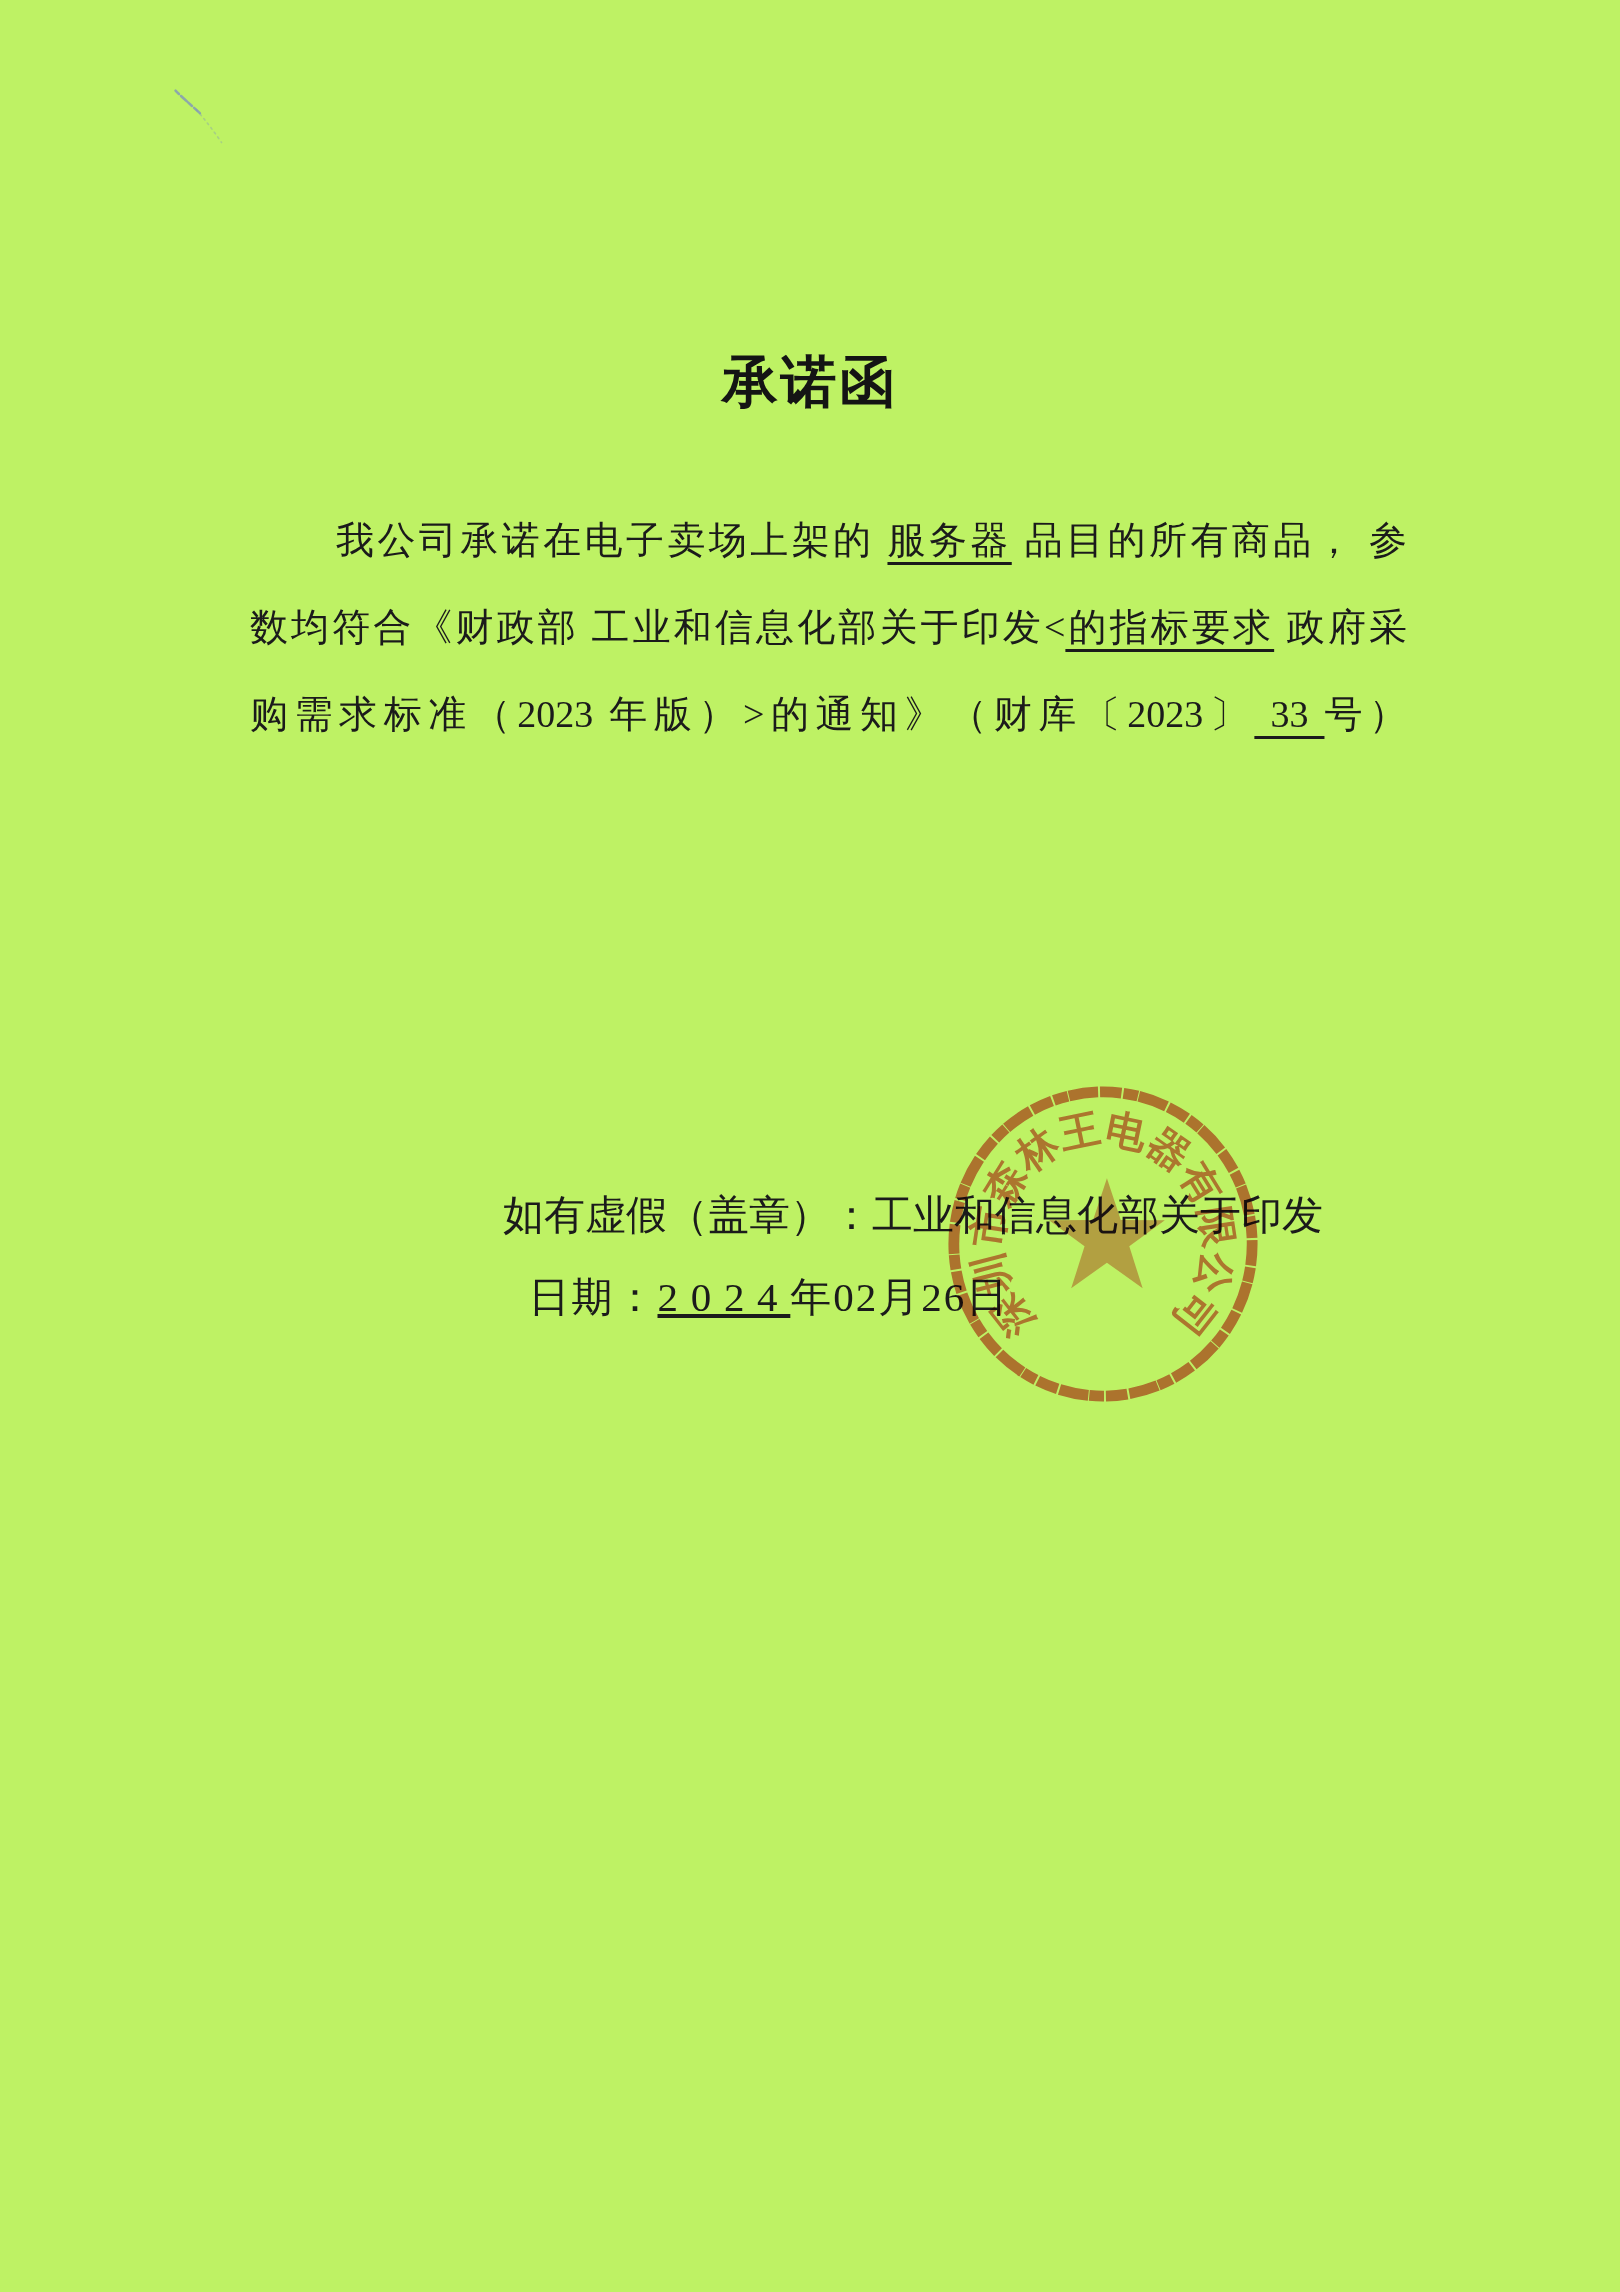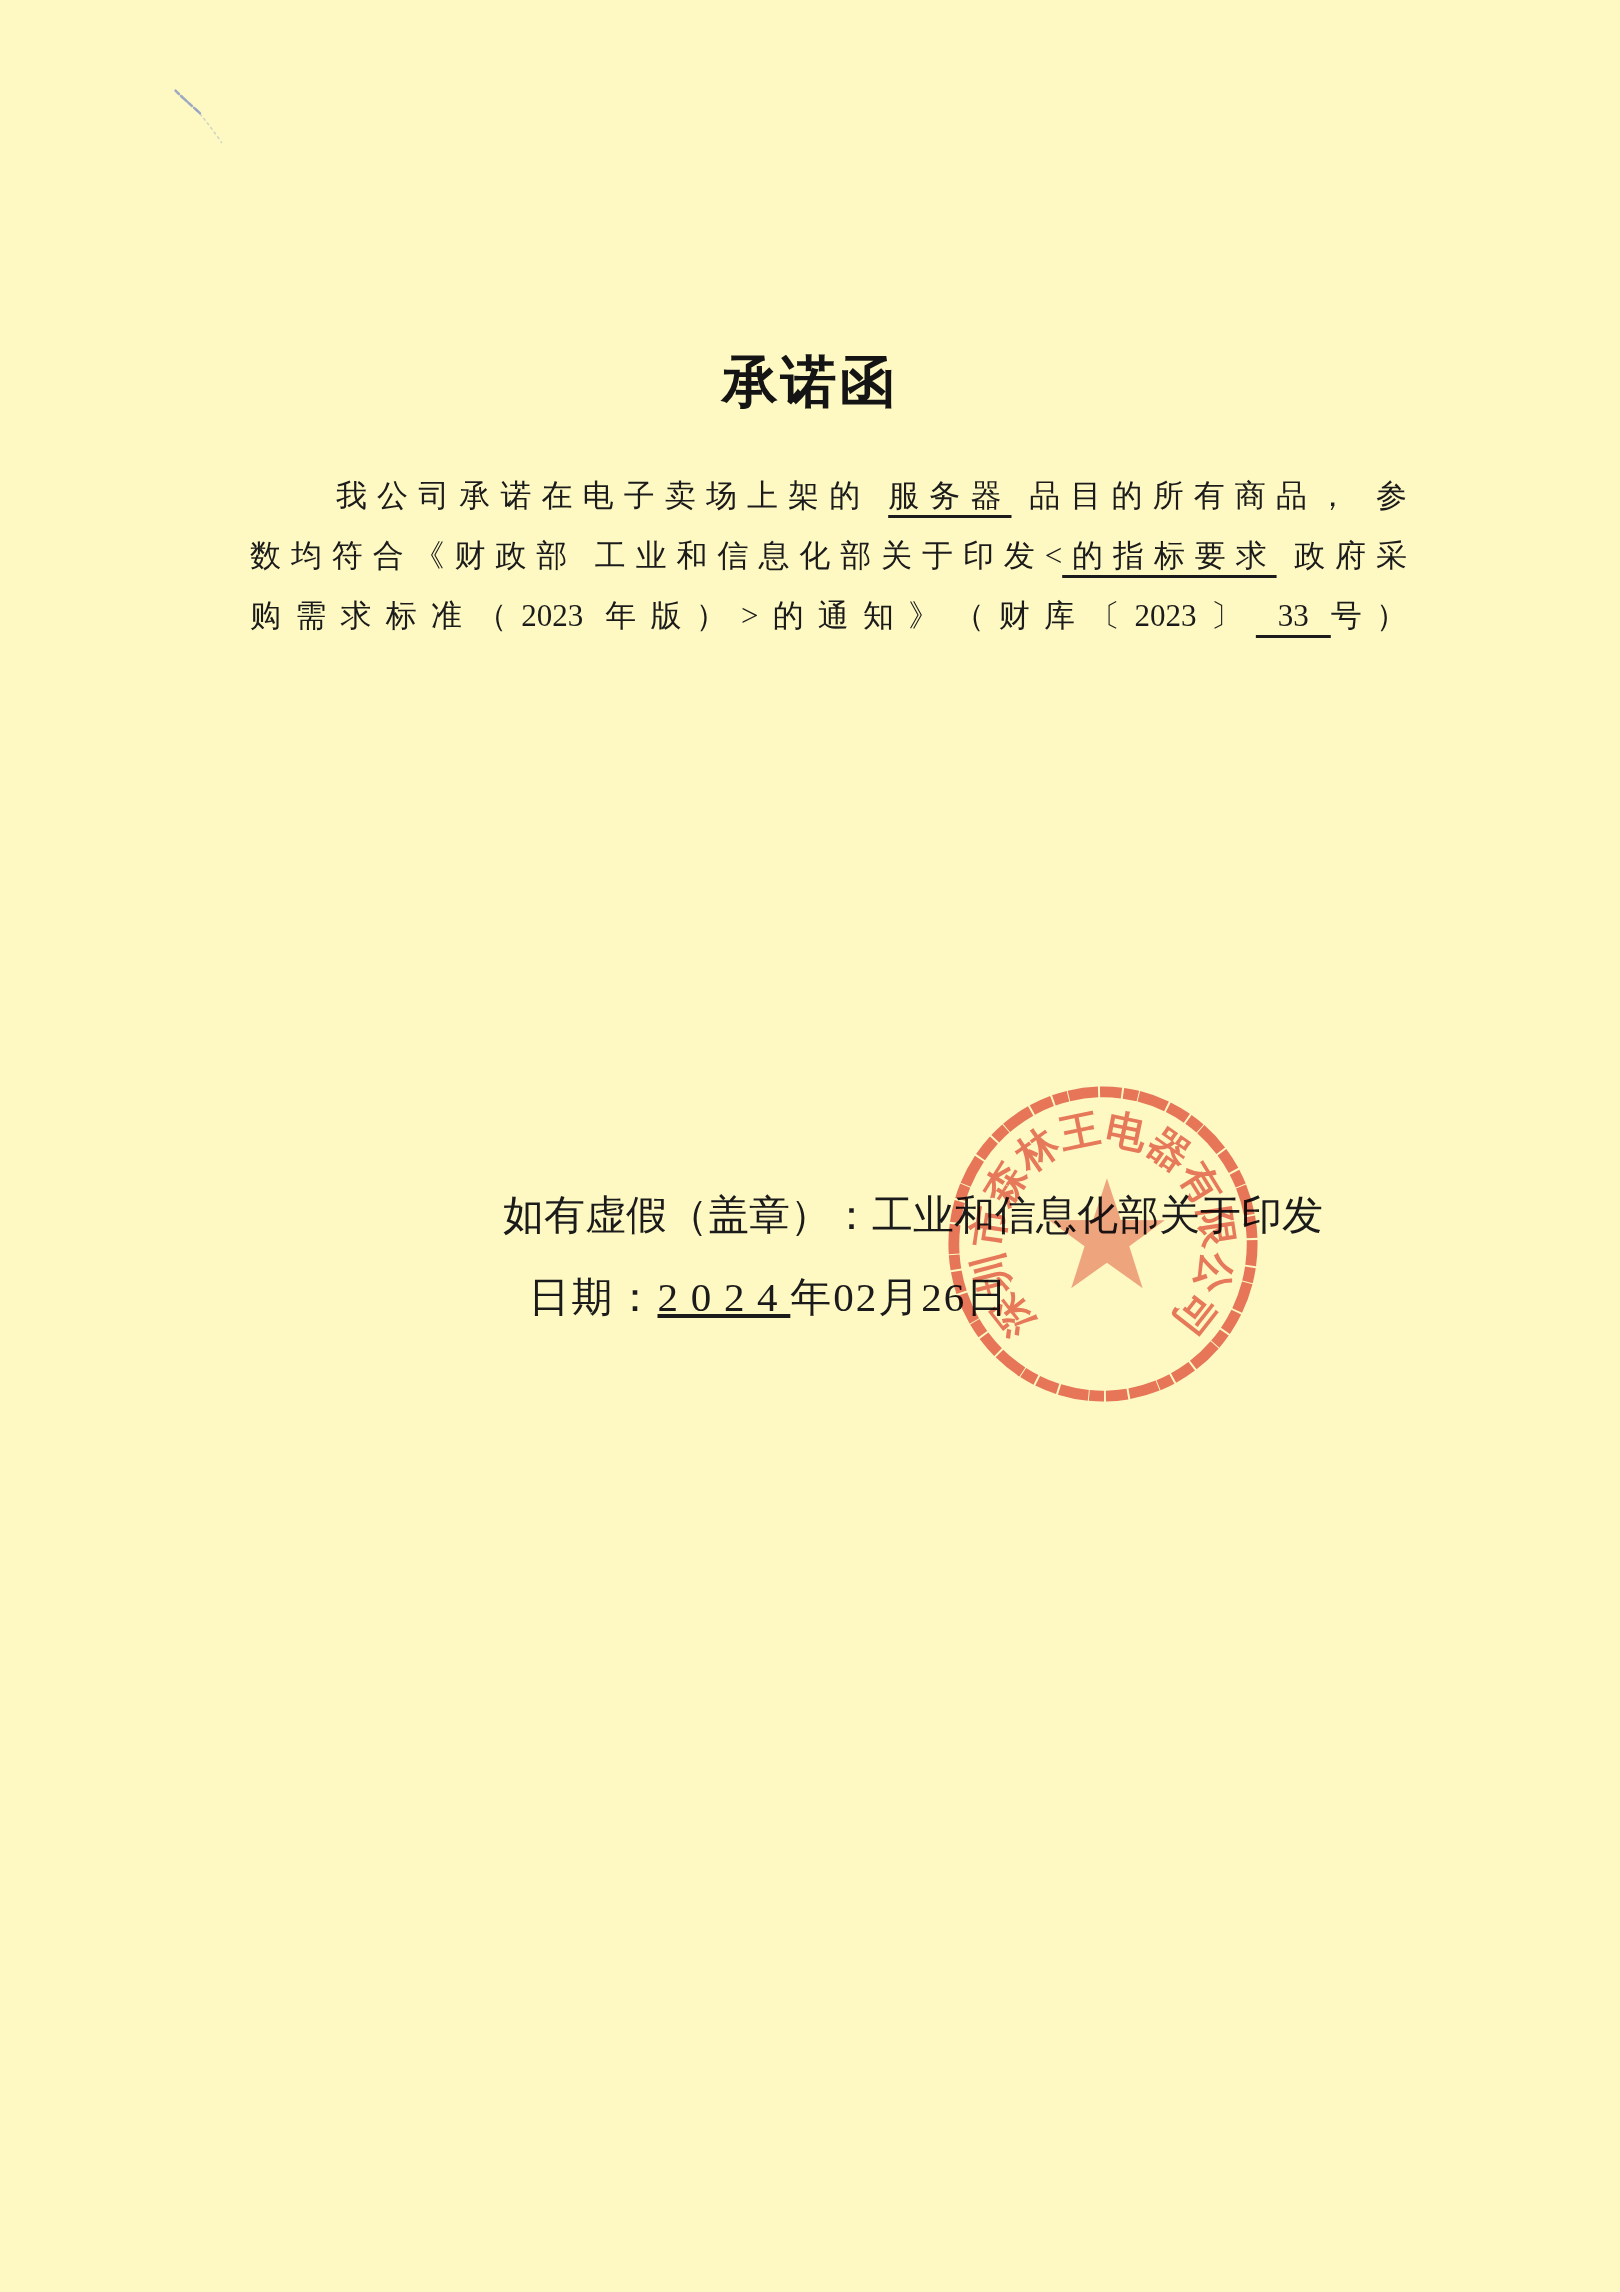--- a/index.html
+++ b/index.html
@@ -2,43 +2,43 @@
 <html><head>
 <meta charset="utf-8">
 <style>
   * { margin: 0; padding: 0; box-sizing: border-box; }
   html, body { background: #e8e8e8; }
   .page {
     position: relative;
     width: 1620px;
     height: 2293px;
     margin: 0 auto;
-    background: #fef9c3;
+    background: #bef264;
     overflow: hidden;
     font-family: "Liberation Serif", "DejaVu Serif", serif;
     color: #1e1e1e;
   }
   .doc-title {
     position: absolute;
     top: 345px;
     left: 0;
     width: 100%;
     text-align: center;
     font-size: 56px;
     font-weight: 700;
     letter-spacing: 2.9px;
     color: #141414;
   }
   .body-text {
     position: absolute;
-    top: 466px;
+    top: 497px;
     left: 250px;
     width: 1157px;
-    font-size: 31px;
-    line-height: 60px;
+    font-size: 38px;
+    line-height: 87px;
     color: #1b1b1b;
   }
   .body-line { white-space: nowrap; }
   .body-line.justify {
     white-space: normal;
     text-align: justify;
     text-align-last: justify;
   }
   .body-line.indent { text-indent: 86px; }
   .u {

